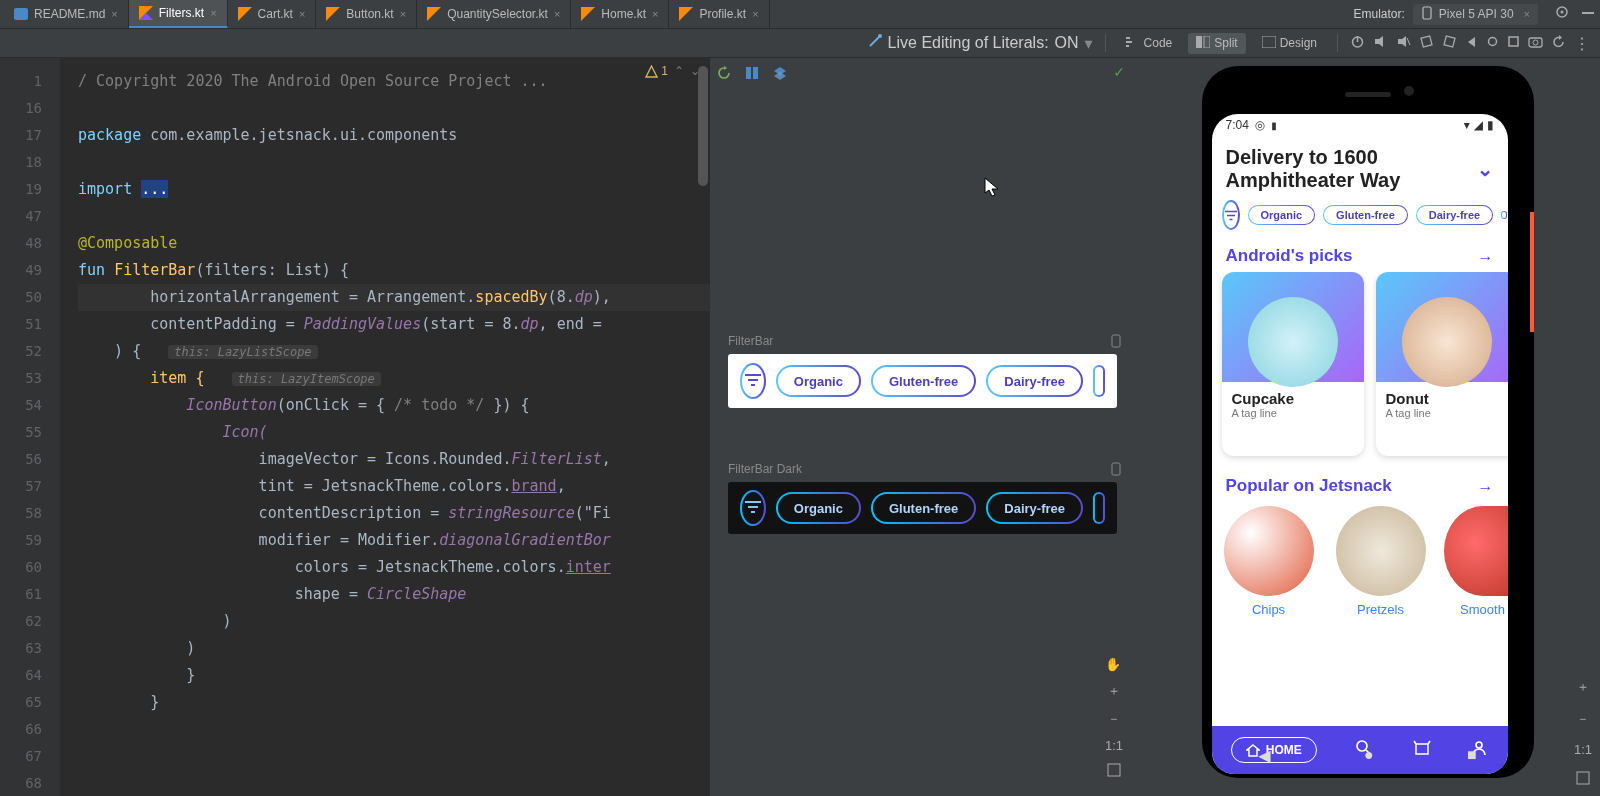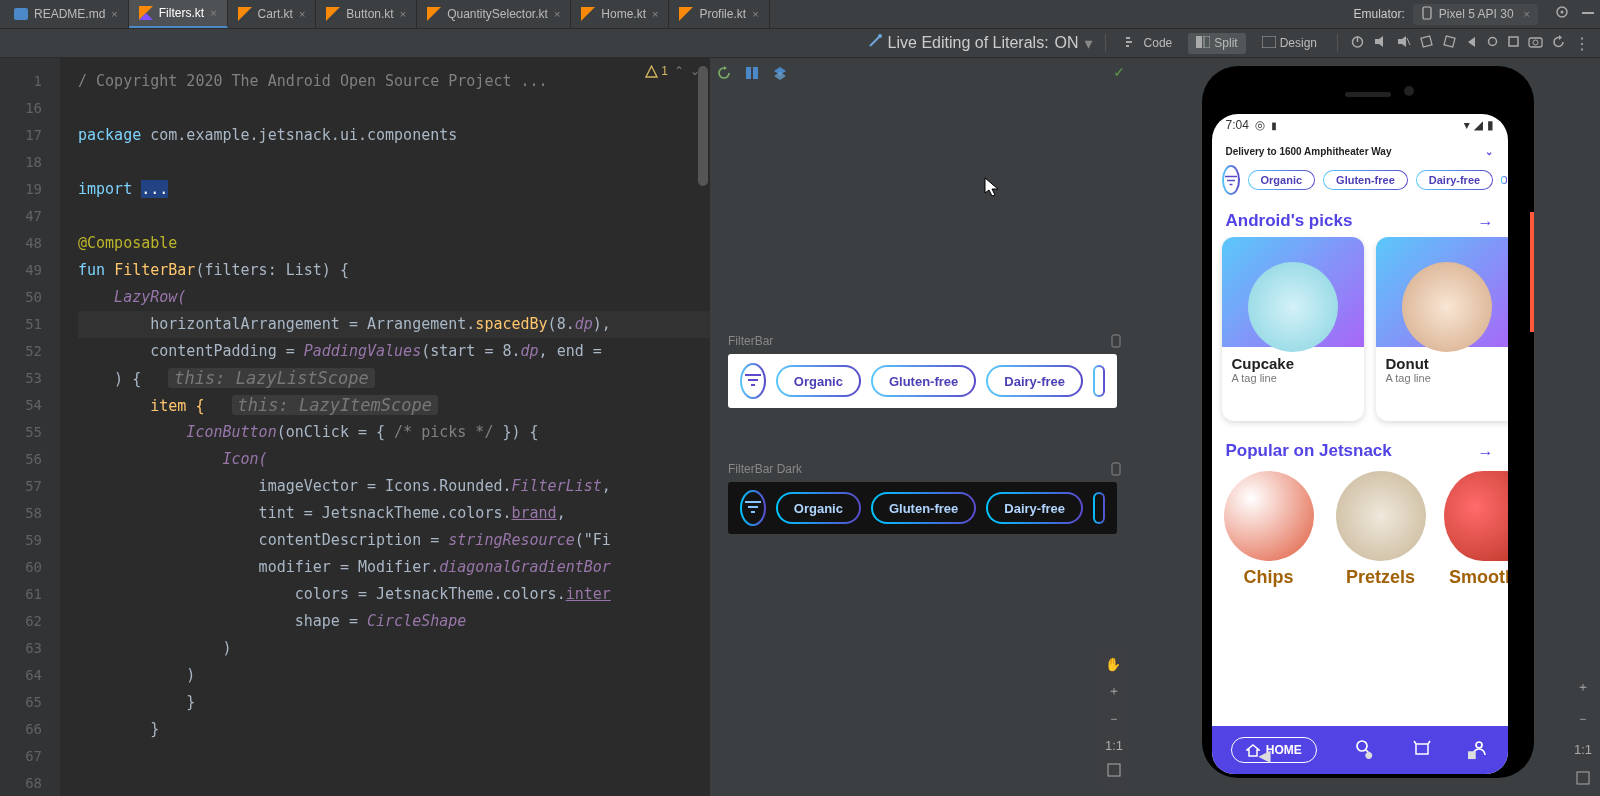--- a/index.html
+++ b/index.html
@@ -94,21 +94,21 @@
 .c-kw { color:#7dd3fc; }
 .c-ann { color:#bbb529;} 
 .c-fn { color:#ffc66d;}
 .c-id { color:#a9b7c6;}
 .c-cmt { color:#808080;}
 .c-ital { font-style:italic; color:#9876aa;}
 .c-purple { color:#9876aa;}
 .c-under { text-decoration:underline;}
 .code-hl { background:#323232;}
 .hilite-bg { background:#214283; color:#fff;}
-.hint { color:#787878; background:#3b3b3b; padding:0 6px; border-radius:3px; font-style:italic; font-size:17px;}
+.hint { color:#787878; background:#3b3b3b; padding:0 6px; border-radius:3px; font-style:italic; font-size:12px;}
 
 .editor-topright {
   position:absolute;
   right:10px; top:6px;
   display:flex; align-items:center; gap:6px;
   font-size:12px;
 }
 .warn-badge { color:#d4b65f; display:flex; align-items:center; gap:3px;}
 .chev { color:#777;}
 
@@ -225,21 +225,21 @@
   width:46px; height:5px; background:#222; border-radius:3px;
 }
 .phone-camera {
   position:absolute; top:20px; left:calc(50% + 36px);
   width:10px;height:10px;background:#222;border-radius:50%;
 }
 
 
 .statusbar { height:22px; padding:2px 14px; display:flex; align-items:center; font-size:12px; color:#333; gap:6px;}
 .statusbar .right {margin-left:auto; display:flex; gap:4px;}
-.delivery-row { padding:10px 14px 8px; display:flex; align-items:center; font-size:10px; font-weight:600; color:#222;}
+.delivery-row { padding:10px 14px 8px; display:flex; align-items:center; font-size:20px; font-weight:600; color:#222;}
 .delivery-row .chev-d { margin-left:auto; color:#5243e5;}
 .phone-filterbar { padding:0 10px 10px; display:flex; gap:8px; align-items:center; overflow:hidden;}
 .phone-filter-icon { width:30px;height:30px;border-radius:50%;display:flex;align-items:center;justify-content:center; border:2px solid transparent; background:linear-gradient(#fff,#fff) padding-box, linear-gradient(90deg,#5ac8fa,#5a4acb) border-box;}
 .phone-chip { border:1px solid transparent; background:linear-gradient(#fff,#fff) padding-box, linear-gradient(90deg,#5ac8fa,#5a4acb) border-box; border-radius:14px; padding:3px 12px; font-size:11px; font-weight:600; color:#4a3fb5; white-space:nowrap;}
 .section-hdr { padding: 6px 14px; display:flex; align-items:center;}
 .section-hdr .title { font-size:17px; font-weight:700; color:#5243e5;}
 .section-hdr .arrow { margin-left:auto; color:#5243e5;}
 .cards-row { display:flex; gap:12px; padding:0 10px 14px; overflow:hidden;}
 .card {
   width:142px; min-width:142px; height:184px;
@@ -247,21 +247,21 @@
   background:#fff; overflow:hidden;
 }
 .card-img { height:110px; background:linear-gradient(135deg,#5ac8fa,#a866f7); display:flex; align-items:center; justify-content:center;}
 .card-img .circle { width:90px; height:90px; border-radius:50%; background:#eee; margin-top:30px;}
 .card-body { padding:8px 10px;}
 .card-title { font-size:15px; font-weight:700; color:#222;}
 .card-sub { font-size:11px; color:#777;}
 .circles-row { display:flex; gap:22px; padding:4px 12px 8px; overflow:hidden;}
 .circle-item { display:flex; flex-direction:column; align-items:center; gap:6px; min-width:90px;}
 .circle-img { width:90px;height:90px;border-radius:50%; background:linear-gradient(135deg,#f8dcdc,#e6cba4);}
-.circle-label { font-size:18px; font-weight:700; color:#a16207;}
+.circle-label { font-size:13px; font-weight:400; color:#3b82f6;}
 
 .bottom-nav {
   margin-top:auto;
   background:#5243e5;
   height:48px;
   display:flex; align-items:center; justify-content:space-around;
   border-top-left-radius:0;
 }
 .nav-home { border:1.5px solid #fff; border-radius:20px; padding:5px 14px; display:flex; align-items:center; gap:6px; color:#fff; font-size:12px; font-weight:700;}
 .nav-icon { color:#fff; }
@@ -476,26 +476,25 @@
       </div>
     <div class="code-area" id="code-area">
         <div class="code-line "><span class="c-cmt">/ Copyright 2020 The Android Open Source Project ...</span></div>
         <div class="code-line "></div>
         <div class="code-line "><span class="c-kw">package</span><span class="c-id"> com.example.jetsnack.ui.components</span></div>
         <div class="code-line "></div>
         <div class="code-line "><span class="c-kw">import </span><span class="hilite-bg">...</span></div>
         <div class="code-line "></div>
         <div class="code-line "><span class="c-ann">@Composable</span></div>
         <div class="code-line "><span class="c-kw">fun </span><span class="c-fn">FilterBar</span><span class="c-id">(filters: List<filter>) {</filter></span></div>
-        <div class="code-line "><span class="c-ital">    LazyRow(</span></div>
         <div class="code-line code-hl"><span class="c-id">        horizontalArrangement = Arrangement.</span><span class="c-fn">spacedBy</span><span class="c-id">(8.</span><span class="c-ital">dp</span><span class="c-id">),</span></div>
         <div class="code-line "><span class="c-id">        contentPadding = </span><span class="c-ital">PaddingValues</span><span class="c-id">(start = 8.</span><span class="c-ital">dp</span><span class="c-id">, end = </span></div>
         <div class="code-line "><span class="c-id">    ) {   </span><span class="hint">this: LazyListScope</span></div>
         <div class="code-line "><span class="c-fn">        item {   </span><span class="hint">this: LazyItemScope</span></div>
-        <div class="code-line "><span class="c-ital">            IconButton</span><span class="c-id">(onClick = { </span><span class="c-cmt">/* picks */</span><span class="c-id"> }) {</span></div>
+        <div class="code-line "><span class="c-ital">            IconButton</span><span class="c-id">(onClick = { </span><span class="c-cmt">/* todo */</span><span class="c-id"> }) {</span></div>
         <div class="code-line "><span class="c-ital">                Icon(</span></div>
         <div class="code-line "><span class="c-id">                    imageVector = Icons.Rounded.</span><span class="c-ital c-purple">FilterList</span><span class="c-id">,</span></div>
         <div class="code-line "><span class="c-id">                    tint = JetsnackTheme.colors.</span><span class="c-purple c-under">brand</span><span class="c-id">,</span></div>
         <div class="code-line "><span class="c-id">                    contentDescription = </span><span class="c-ital">stringResource</span><span class="c-id">("Fi</span></div>
         <div class="code-line "><span class="c-id">                    modifier = Modifier.</span><span class="c-fn c-ital">diagonalGradientBor</span></div>
         <div class="code-line "><span class="c-id">                        colors = JetsnackTheme.colors.</span><span class="c-purple c-under">inter</span></div>
         <div class="code-line "><span class="c-id">                        shape = </span><span class="c-ital c-purple">CircleShape</span></div>
         <div class="code-line "><span class="c-id">                )</span></div>
         <div class="code-line "><span class="c-id">            )</span></div>
         <div class="code-line "><span class="c-id">            }</span></div>

